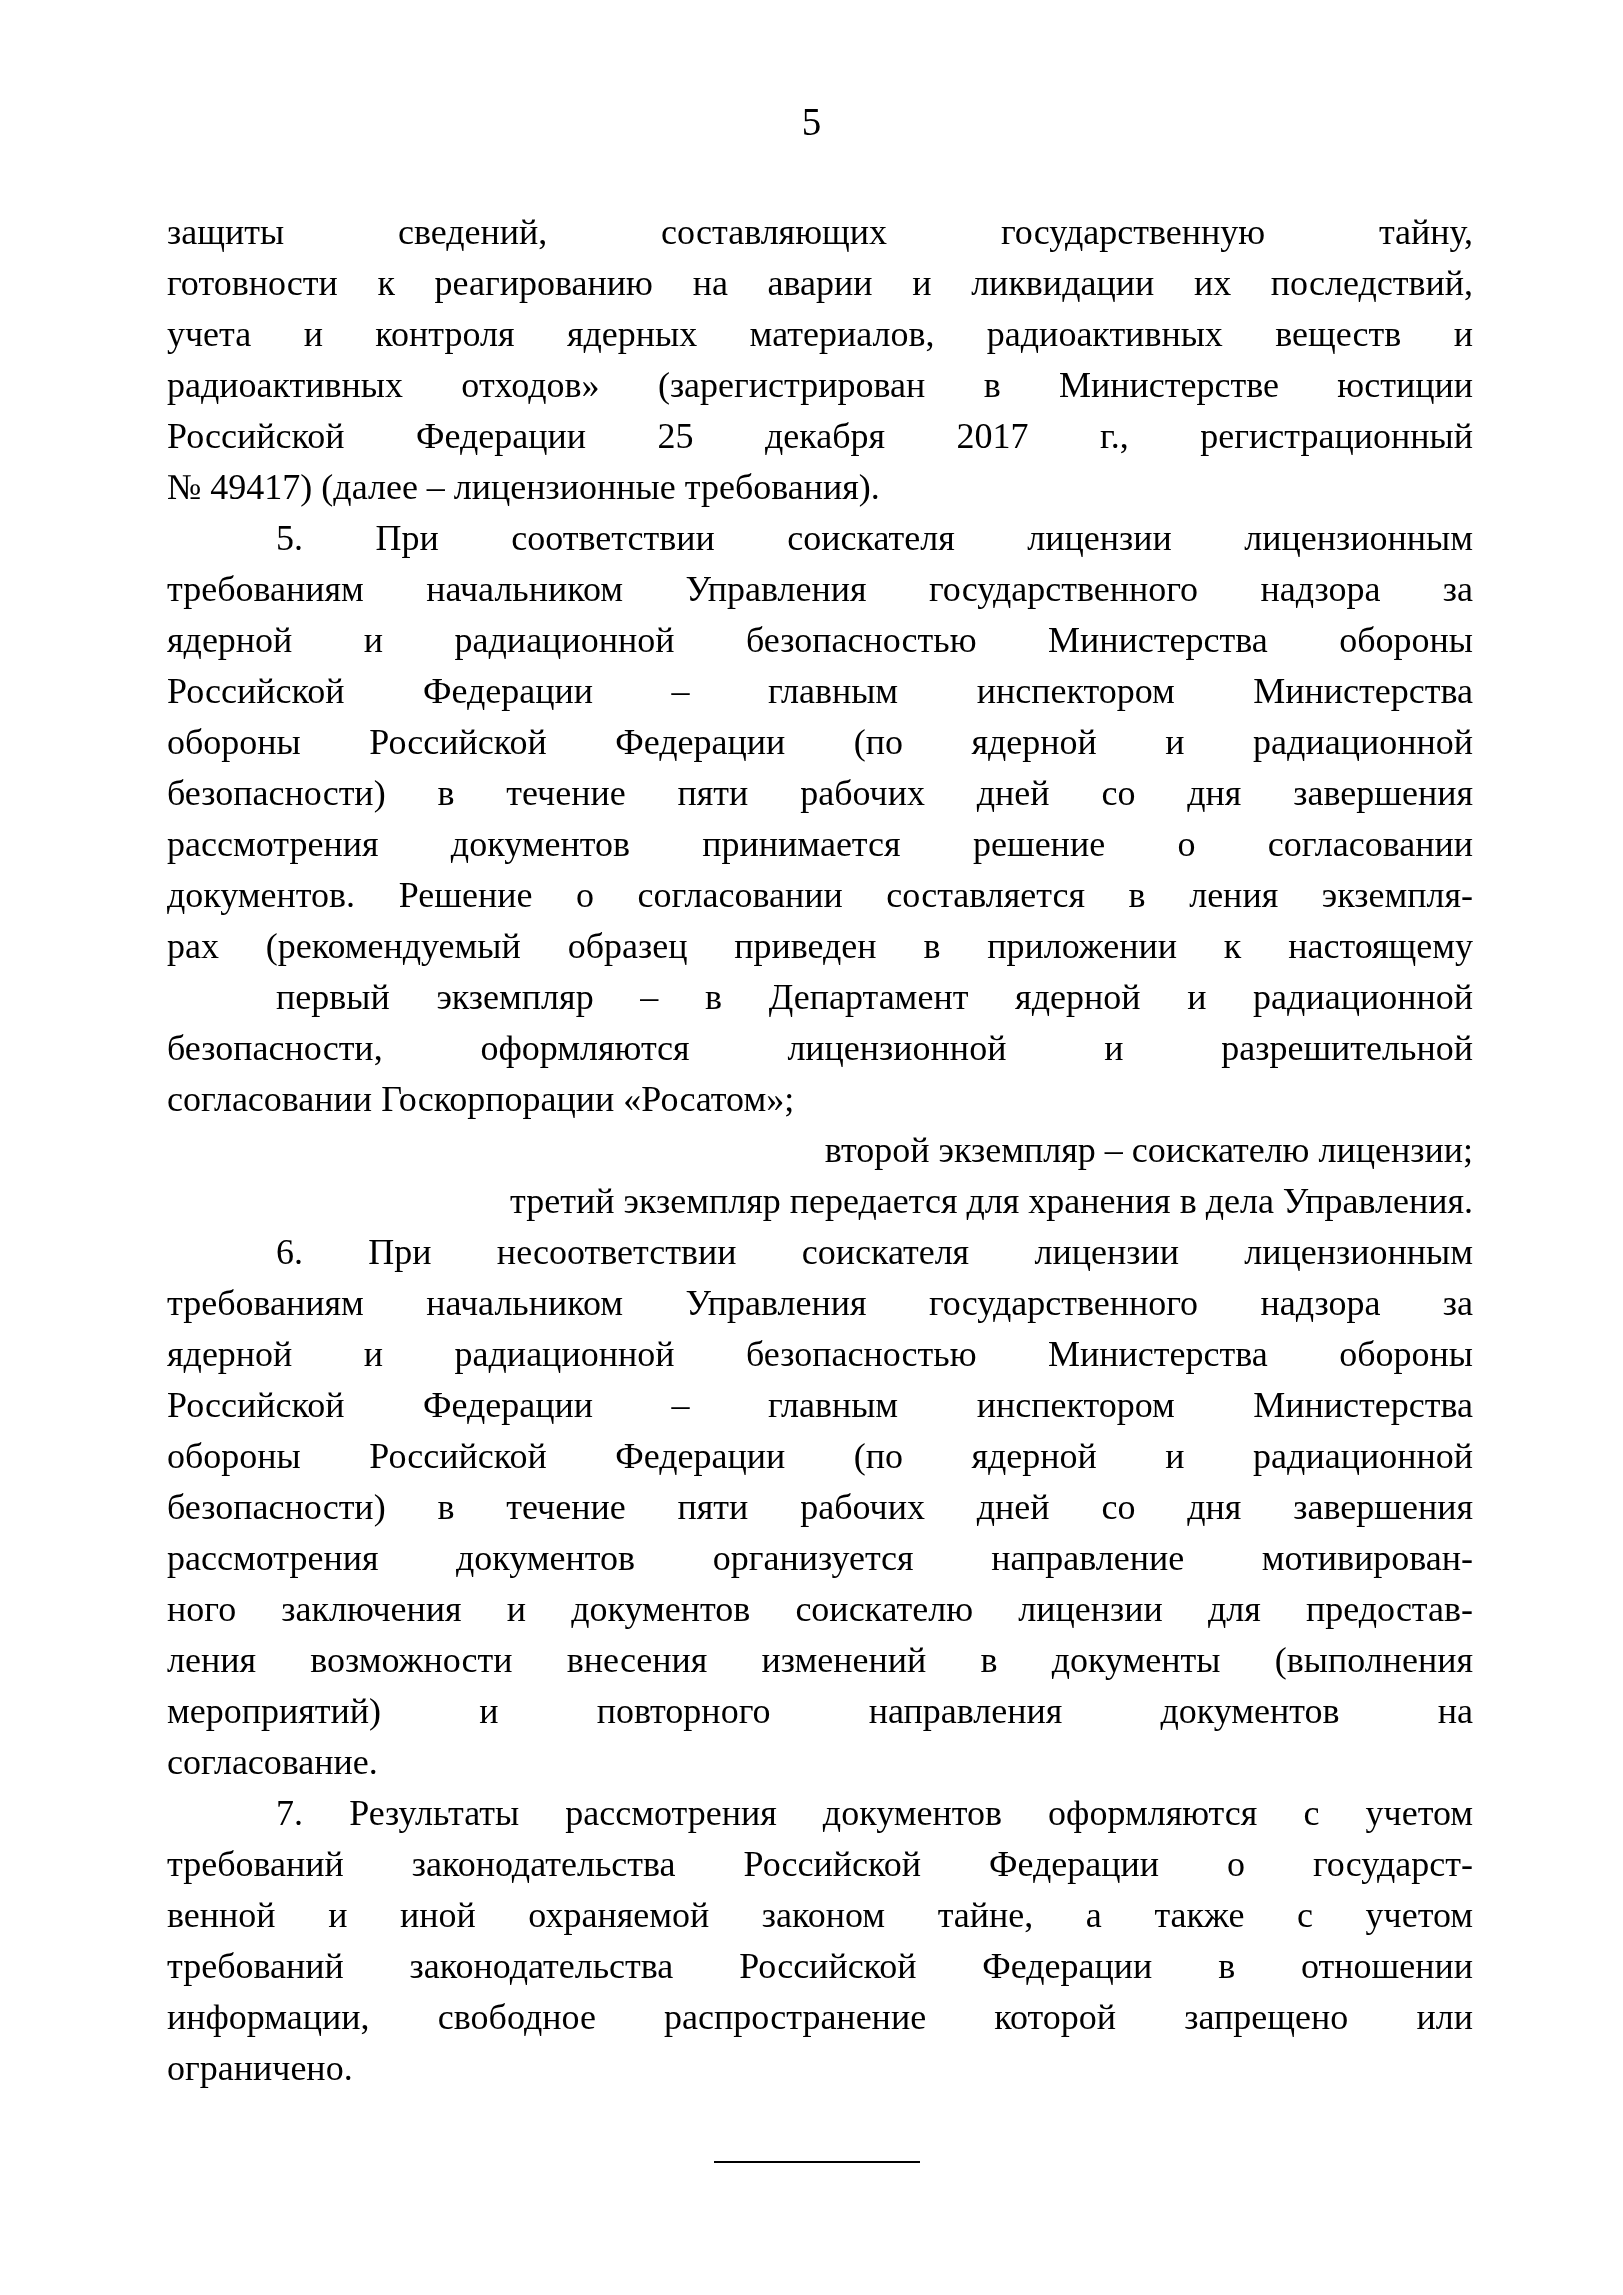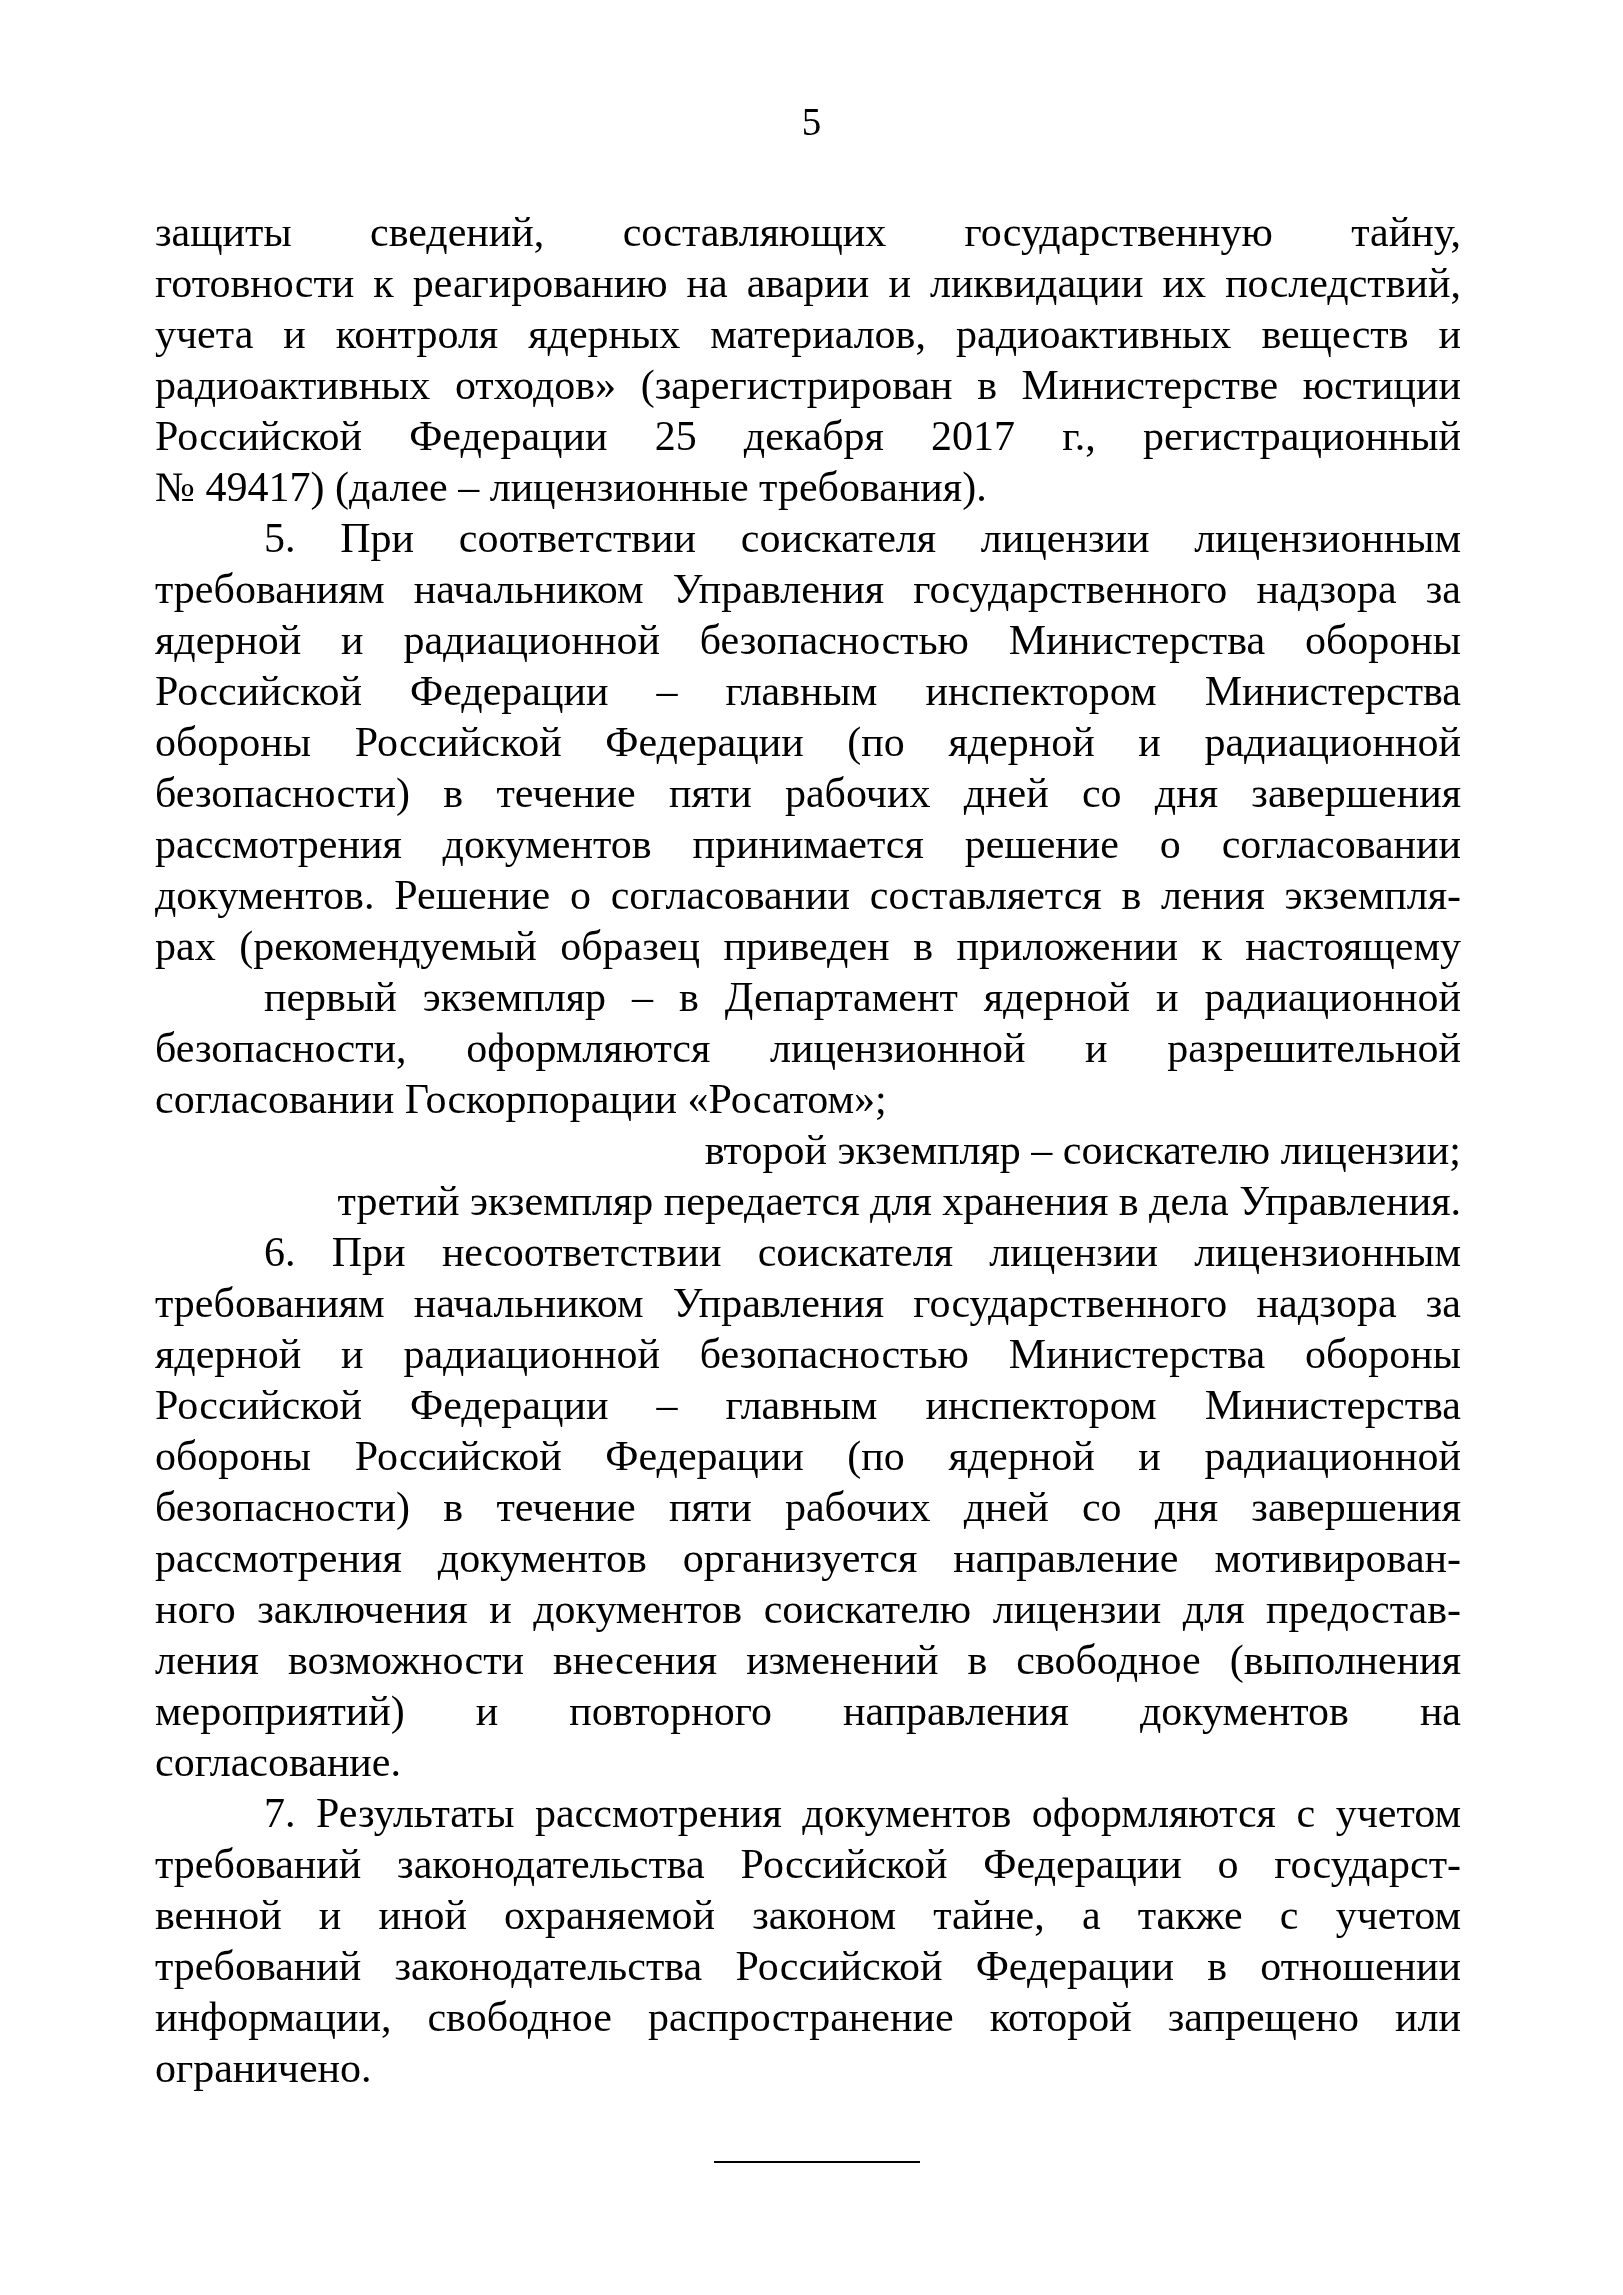--- a/index.html
+++ b/index.html
@@ -16,24 +16,24 @@
     position: absolute;
     top: 96px;
     left: 0;
     width: 1623px;
     text-align: center;
     font-size: 39px;
     line-height: 51px;
   }
   .text-block {
     position: absolute;
-    left: 155px;
+    left: 167px;
     top: 207px;
     width: 1306px;
-    font-size: 42px;
+    font-size: 36px;
     line-height: 51px;
     letter-spacing: 0;
   }
   .para { margin: 0; padding: 0; }
   .line {
     text-align: justify;
     text-align-last: justify;
     hyphens: none;
     white-space: normal;
   }
@@ -97,21 +97,21 @@
 
     <div class="para">
       <div class="line indent">6. При несоответствии соискателя лицензии лицензионным</div>
       <div class="line">требованиям начальником Управления государственного надзора за</div>
       <div class="line">ядерной и радиационной безопасностью Министерства обороны</div>
       <div class="line">Российской Федерации – главным инспектором Министерства</div>
       <div class="line">обороны Российской Федерации (по ядерной и радиационной</div>
       <div class="line">безопасности) в течение пяти рабочих дней со дня завершения</div>
       <div class="line">рассмотрения документов организуется направление мотивирован-</div>
       <div class="line">ного заключения и документов соискателю лицензии для предостав-</div>
-      <div class="line">ления возможности внесения изменений в свободное (выполнения</div>
+      <div class="line">ления возможности внесения изменений в документы (выполнения</div>
       <div class="line">мероприятий) и повторного направления документов на</div>
       <div class="line last">согласование.</div>
     </div>
 
     <div class="para">
       <div class="line indent">7. Результаты рассмотрения документов оформляются с учетом</div>
       <div class="line">требований законодательства Российской Федерации о государст-</div>
       <div class="line">венной и иной охраняемой законом тайне, а также с учетом</div>
       <div class="line">требований законодательства Российской Федерации в отношении</div>
       <div class="line">информации, свободное распространение которой запрещено или</div>

